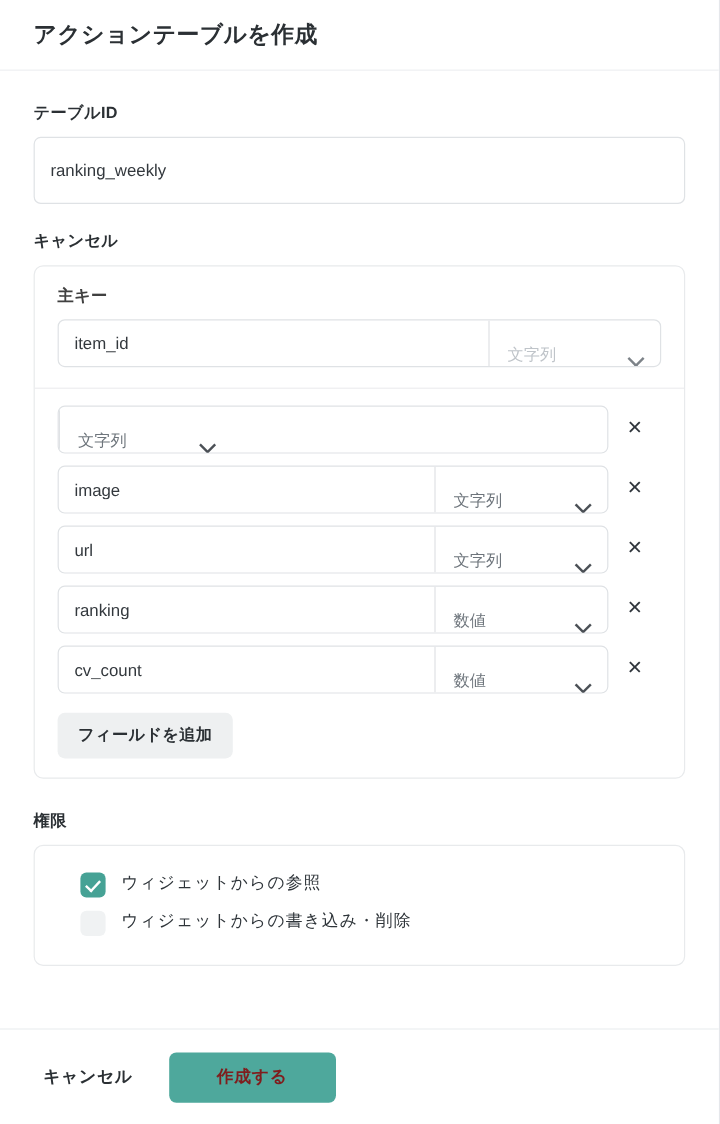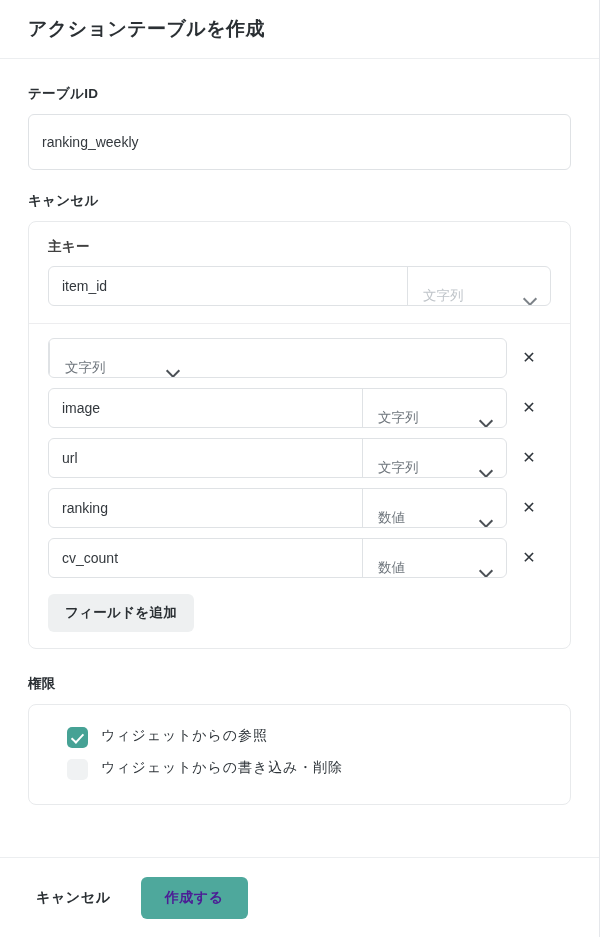--- a/index.html
+++ b/index.html
@@ -254,27 +254,27 @@
     letter-spacing: .6px;
     font-family: "Liberation Sans", "DejaVu Sans", sans-serif;
     cursor: pointer;
     padding: 10px 8px;
     margin-right: 22px;
   }
   .submit-btn {
     border: none;
     border-radius: 6px;
     background: #4ea89c;
-    color: #4c1d95;
+    color: #7f1d1d;
     font-size: 14px;
     font-weight: bold;
     letter-spacing: .6px;
     font-family: "Liberation Sans", "DejaVu Sans", sans-serif;
     height: 42px;
-    padding: 0 24px;
+    padding: 0 40px;
     cursor: pointer;
   }
 </style>
 </head>
 <body>
 
 <div class="modal">
 
   <div class="modal-header">
     <div class="modal-title">アクションテーブルを作成</div>

